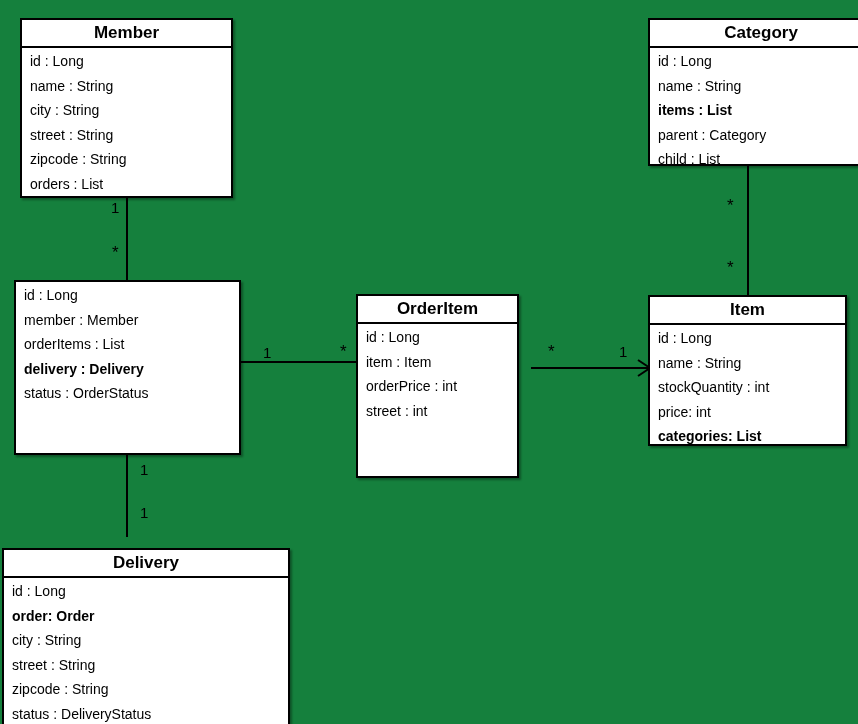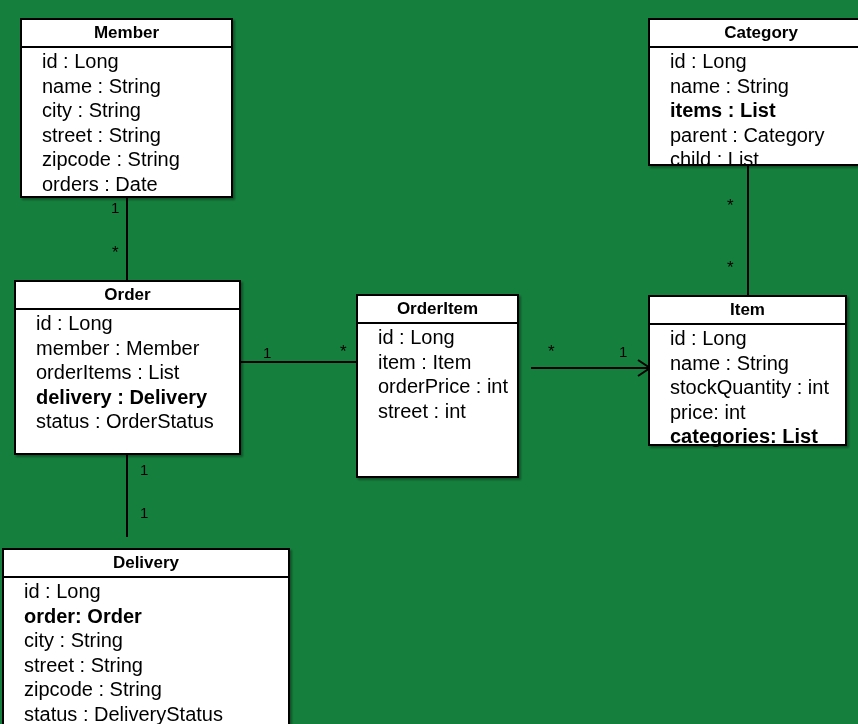--- a/index.html
+++ b/index.html
@@ -43,24 +43,24 @@
     text-align: center;
     line-height: 23px;
     padding: 1px 4px 2px 4px;
     border-bottom: 2px solid #000000;
     white-space: nowrap;
   }
   .uml-attrs {
     padding: 1px 0 2px 0;
   }
   .uml-attr {
-    font-size: 20px;
+    font-size: 14px;
     color: #000000;
     line-height: 24.6px;
-    padding-left: 20px;
+    padding-left: 8px;
     white-space: nowrap;
   }
   .uml-attr.bold {
     font-weight: bold;
   }
 
   
   .mult {
     position: absolute;
     font-size: 15px;
@@ -96,35 +96,34 @@
       </g>
     </svg>
 <div class="uml-class" style="left: 20px; top: 18px; width: 213px; height: 180px;">
       <div class="uml-class-name">Member</div>
       <div class="uml-attrs">
         <div class="uml-attr">id : Long</div>
         <div class="uml-attr">name : String</div>
         <div class="uml-attr">city : String</div>
         <div class="uml-attr">street : String</div>
         <div class="uml-attr">zipcode : String</div>
-        <div class="uml-attr">orders : Date</div>
+        <div class="uml-attr">orders : List</div>
       </div>
     </div>
     <div class="uml-class" style="left: 648px; top: 18px; width: 226px; height: 148px;">
       <div class="uml-class-name">Category</div>
       <div class="uml-attrs">
         <div class="uml-attr">id : Long</div>
         <div class="uml-attr">name : String</div>
         <div class="uml-attr bold">items : List</div>
         <div class="uml-attr">parent : Category</div>
         <div class="uml-attr">child : List</div>
       </div>
     </div>
     <div class="uml-class" style="left: 14px; top: 280px; width: 227px; height: 175px;">
-      <div class="uml-class-name">Order</div>
       <div class="uml-attrs">
         <div class="uml-attr">id : Long</div>
         <div class="uml-attr">member : Member</div>
         <div class="uml-attr">orderItems : List</div>
         <div class="uml-attr bold">delivery : Delivery</div>
         <div class="uml-attr">status : OrderStatus</div>
       </div>
     </div>
     <div class="uml-class" style="left: 356px; top: 294px; width: 163px; height: 184px;">
       <div class="uml-class-name">OrderItem</div>

